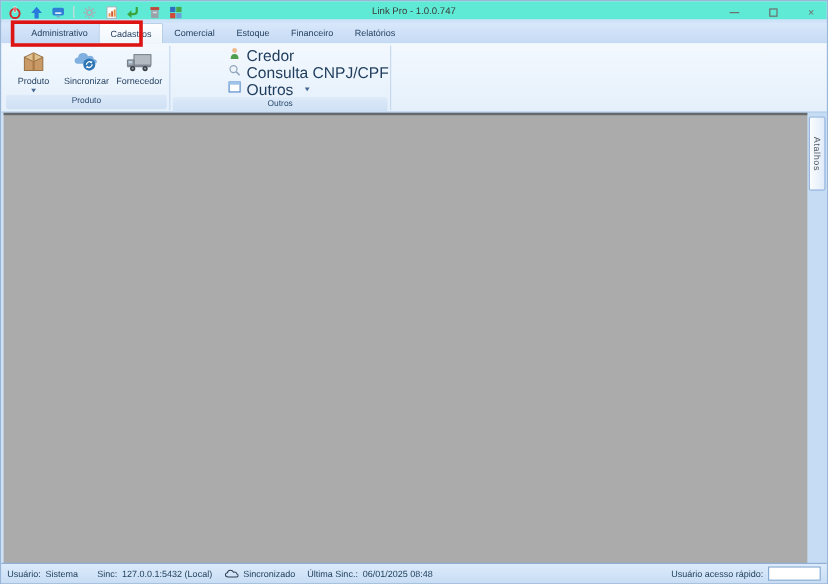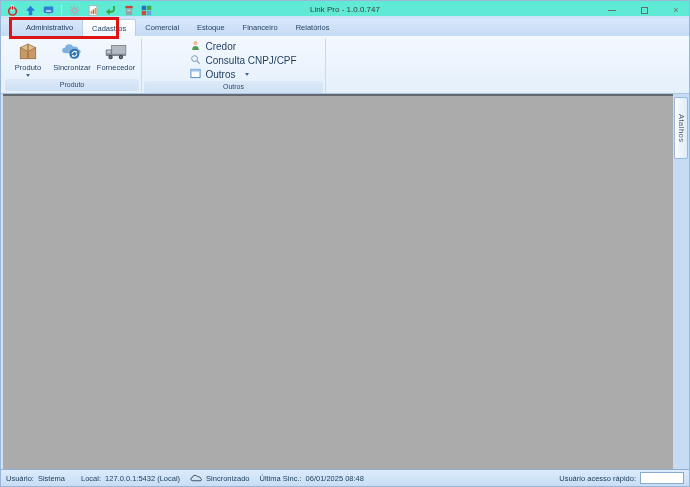--- a/index.html
+++ b/index.html
@@ -37,21 +37,21 @@
   .g-cliente{ width:50px; } .g-produto{ width:139px; } .g-outros{ width:184px; }
 
   .rb-btn{ display:flex; flex-direction:column; align-items:center; padding-top:1px; min-width:40px; }
   .rb-icon{ height:24px; display:flex; align-items:center; justify-content:center; }
   .rb-label{ font-size:7.5px; color:#1e3c5c; line-height:9px; white-space:nowrap; }
   .caret{ margin-top:2px; width:0; height:0; border-left:2.5px solid transparent;
           border-right:2.5px solid transparent; border-top:3px solid #44688e; }
 
   .small-col{ display:flex; flex-direction:column; justify-content:center; gap:2px; padding:2px 0 0 4px; width:96px; }
   .sm-btn{ display:flex; align-items:center; gap:5px; height:12px; }
-  .sm-label{ font-size:10px; color:#1e3c5c; white-space:nowrap; }
+  .sm-label{ font-size:13px; color:#1e3c5c; white-space:nowrap; }
   .sm-btn .caret{ margin:1px 0 0 4px; }
 
   
   .main{ position:absolute; left:0; top:93px; width:100%; height:377px; background:#cfe3f8; }
   .content{ position:absolute; left:2px; top:0; right:16px; bottom:0; background:#ababab;
             border-top:2px solid #65686c; }
   .side-strip{ position:absolute; right:0; top:0; width:16px; bottom:0; background:#c6dcf4; }
   .atalhos-tab{ position:absolute; left:1px; top:3px; width:14px; height:62px;
                 background:linear-gradient(90deg,#fbfdff,#dfeBF9); border:1px solid #9ab8dd;
                 border-radius:2px; display:flex; align-items:center; justify-content:center; }
@@ -259,21 +259,21 @@
     </div>
   </div>
 
   <div class="statusbar">
     <div class="sb-item">
       <span>Usuário:</span>
       <span>Sistema</span>
     </div>
     <div class="sb-gap"></div>
     <div class="sb-item">
-      <span>Local:</span>
+      <span>Sinc:</span>
       <span>127.0.0.1:5432 (Local)</span>
     </div>
     <div class="sb-gap-s"></div>
     <div class="sb-item">
       <span>
         <svg width="12" height="9" viewBox="0 0 14 10">
             <path d="M3.6 8.8 Q1 8.8 1 6.8 Q1 5 2.9 4.8 Q3.3 2.4 5.9 2.4 Q8 2.4 8.7 4.2 Q9.2 4 9.9 4 Q12 4 12.2 6 Q13.4 6.3 13.4 7.5 Q13.4 8.8 11.9 8.8 Z" fill="none" stroke="#2c3e50" stroke-width="1"></path>
           </svg>
       </span>
       <span>Sincronizado</span>

